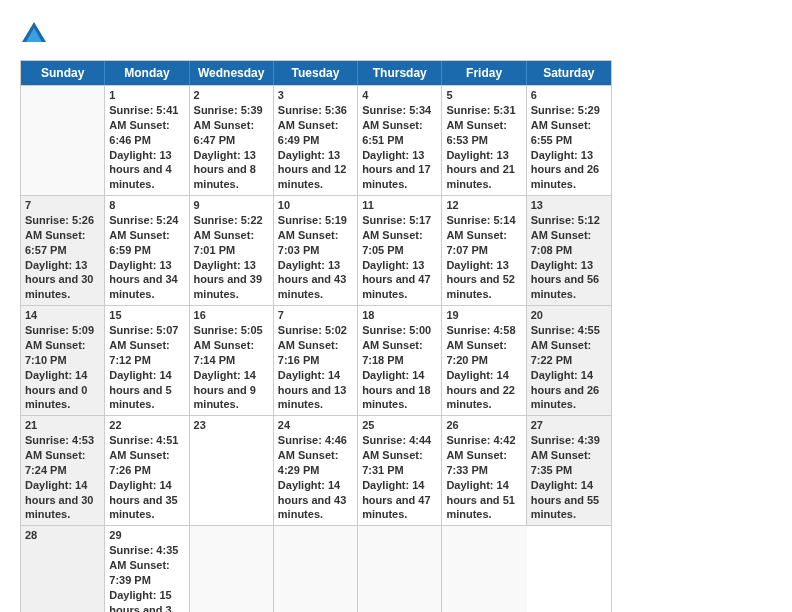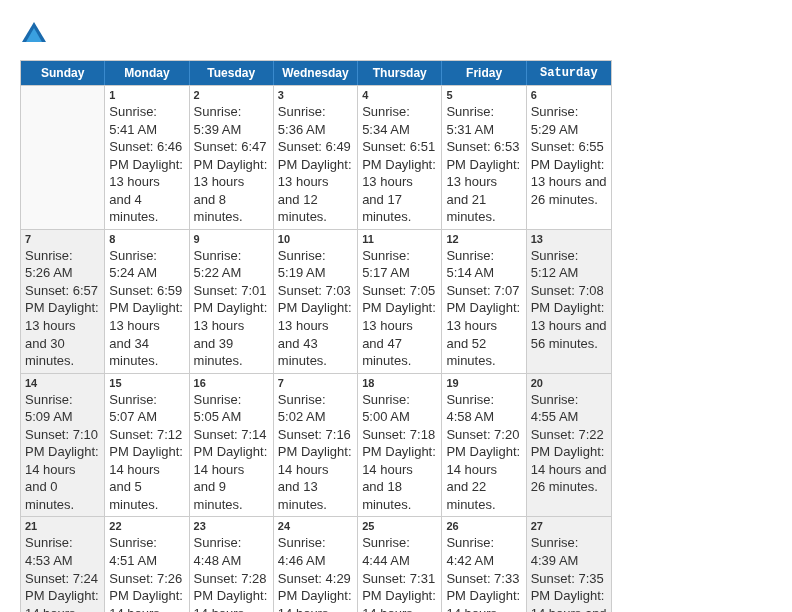--- a/index.html
+++ b/index.html
@@ -71,21 +71,21 @@
       background: #1a6aad;
     }
     .cal-header-cell {
       color: white;
       font-size: 12px;
       font-weight: bold;
       text-align: center;
       padding: 5px 2px;
       border-right: 1px solid #3a8acd;
     }
-    .cal-header-cell:last-child { border-right: none; font-family: Liberation Mono, monospace; }
+    .cal-header-cell:last-child { border-right: none; }
     .cal-body {
       flex: 1;
       display: flex;
       flex-direction: column;
     }
     .cal-row {
       display: grid;
       grid-template-columns: repeat(7, 1fr);
       flex: 1;
       border-top: 1px solid #ccc;
@@ -101,23 +101,24 @@
     }
     .cal-cell:last-child { border-right: none; }
     .cal-cell.empty { background: #f9f9f9; }
     .cal-cell.shaded { background: #f0f0f0; }
     .day-num {
       font-size: 11px;
       font-weight: bold;
       margin-bottom: 2px;
     }
     .cell-info {
-      font-size: 13px;
+      font-size: 11px;
       line-height: 1.35;
       color: #333;
+      font-weight: bold;
     }
   </style>
 </head>
 <body>
 
 <div class="page">
   <div class="header">
     <div class="logo">
       <svg class="logo-icon" viewBox="0 0 28 28">
         <polygon points="14,2 26,22 2,22" fill="#1a6aad"></polygon>
@@ -131,22 +132,22 @@
     <div class="title-block">
       <div class="title-month"></div>
       <div class="title-location"></div>
     </div>
   </div>
 
   <div class="calendar">
     <div class="cal-header">
     <div class="cal-header-cell">Sunday</div>
         <div class="cal-header-cell">Monday</div>
+        <div class="cal-header-cell">Wednesday</div>
         <div class="cal-header-cell">Tuesday</div>
-        <div class="cal-header-cell">Wednesday</div>
         <div class="cal-header-cell">Thursday</div>
         <div class="cal-header-cell">Friday</div>
         <div class="cal-header-cell">Saturday</div>
       </div>
     <div class="cal-body">
     <div class="cal-row">
           <div class="cal-cell empty"></div>
           <div class="cal-cell">
             <div class="day-num">1</div>
             <div class="cell-info">Sunrise: 5:41 AM
@@ -302,24 +303,20 @@
           </div>
           <div class="cal-cell">
             <div class="day-num">22</div>
             <div class="cell-info">Sunrise: 4:51 AM
 Sunset: 7:26 PM
 Daylight: 14 hours
 and 35 minutes.</div>
           </div>
           <div class="cal-cell">
             <div class="day-num">23</div>
-            <div class="cell-info">Sunrise: 4:48 AM
-Sunset: 7:28 PM
-Daylight: 14 hours
-and 39 minutes.</div>
           </div>
           <div class="cal-cell">
             <div class="day-num">24</div>
             <div class="cell-info">Sunrise: 4:46 AM
 Sunset: 4:29 PM
 Daylight: 14 hours
 and 43 minutes.</div>
           </div>
           <div class="cal-cell">
             <div class="day-num">25</div>

